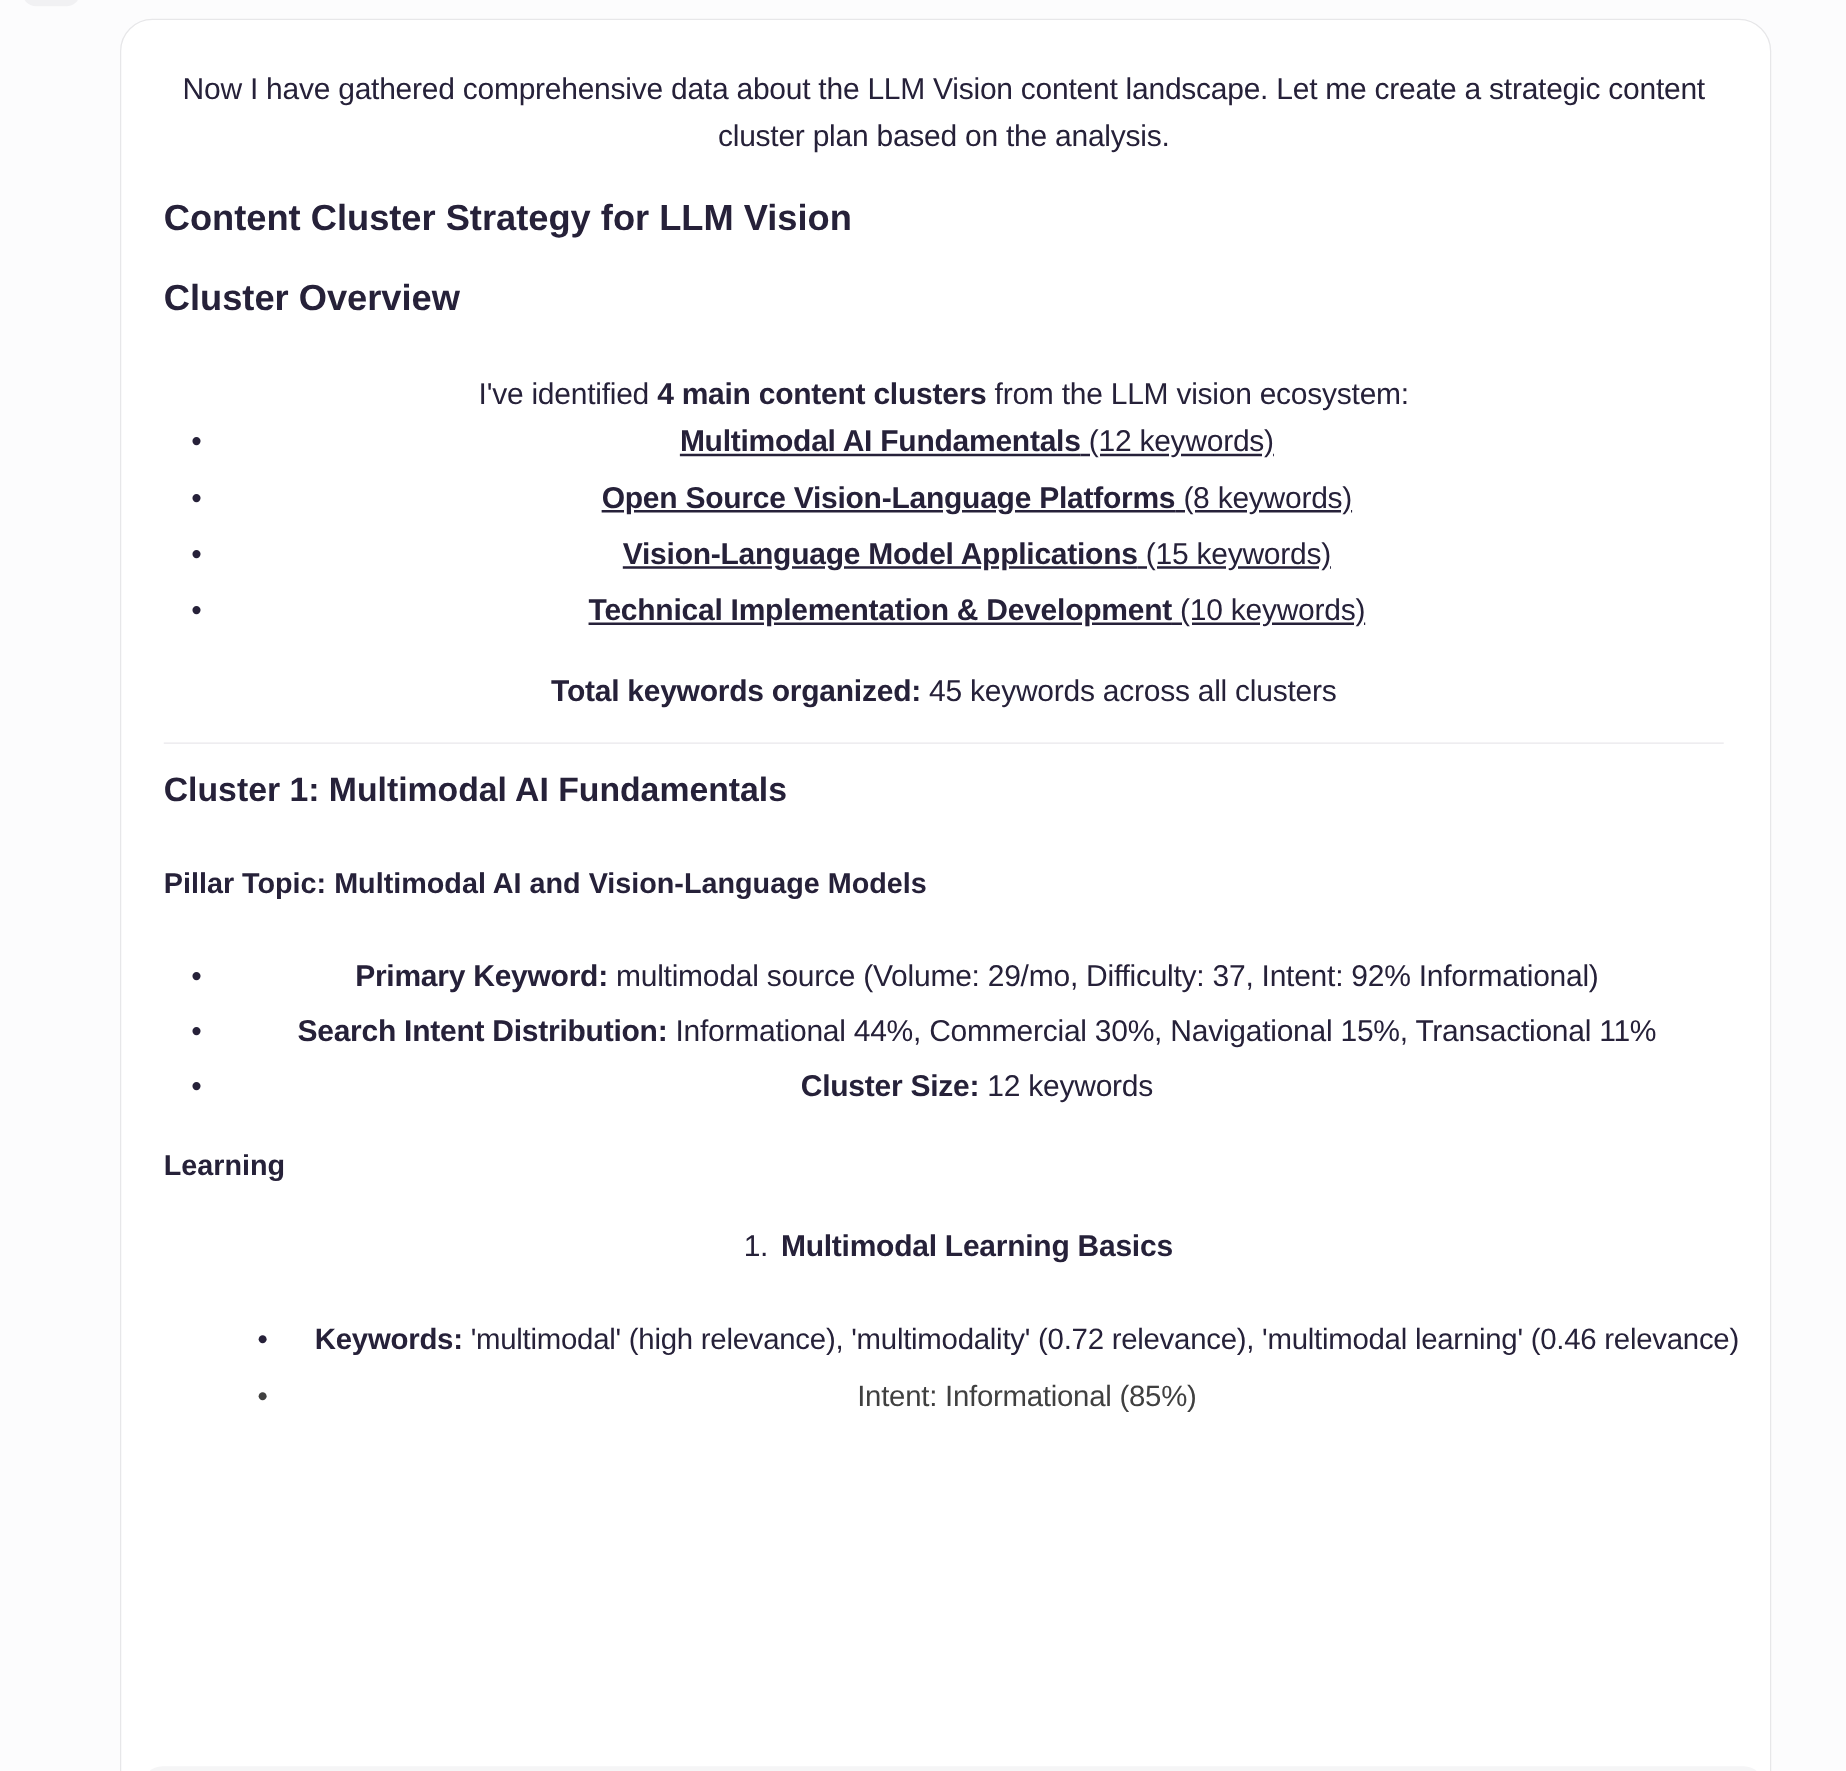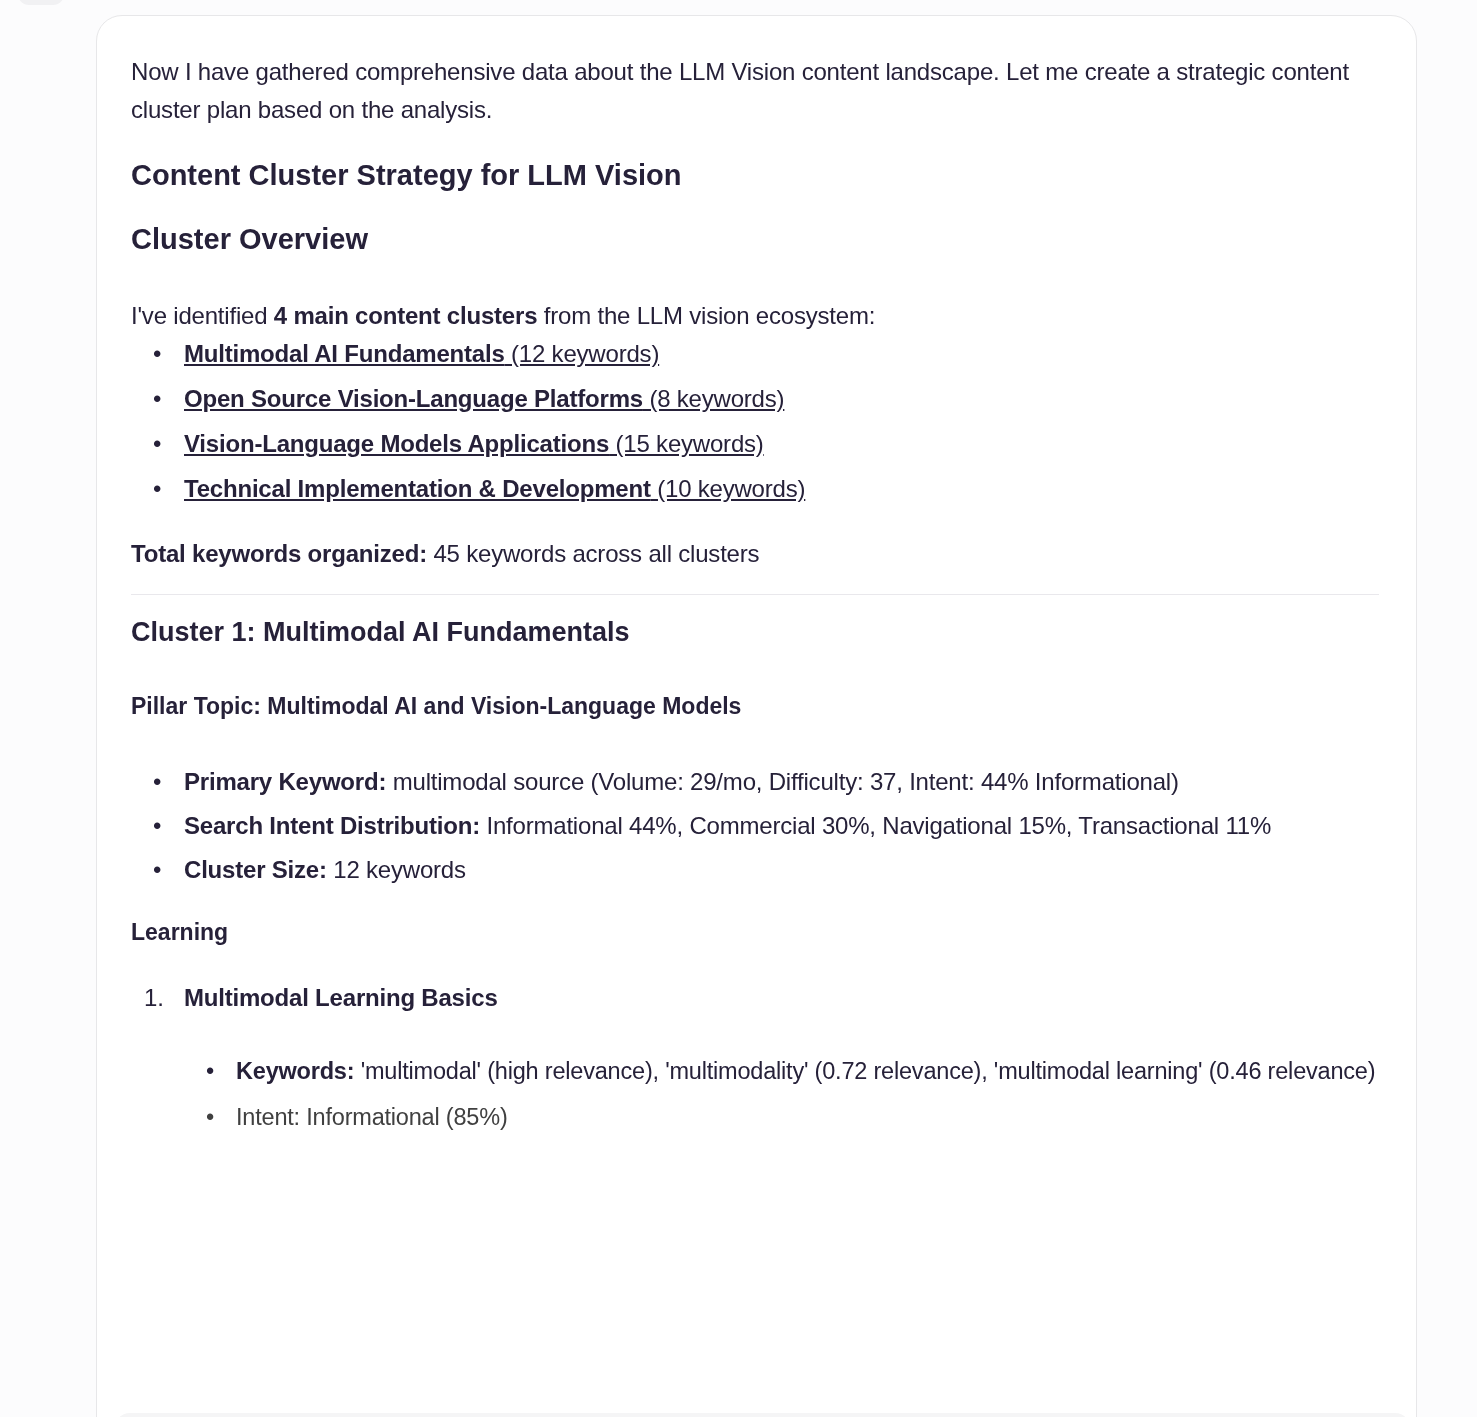--- a/index.html
+++ b/index.html
@@ -24,20 +24,21 @@
     background: #ffffff;
     border: 1.5px solid #e7e7e9;
     border-radius: 26px;
     padding: 37px 36px 0 34px;
   }
   .content { width: 1248px; }
   p.body, li {
     font-size: 24px;
     line-height: 38px;
     letter-spacing: -0.2px;
+    text-align: center;
   }
   .b { font-weight: bold; }
   h2 { font-size: 29px; line-height: 36px; font-weight: bold; margin-top: 28px; }
   h2.after-heading { margin-top: 28px; }
   p.after-h2 { margin-top: 40px; }
   h3 { font-size: 27px; line-height: 34px; font-weight: bold; margin-top: 20px; }
   h4 { font-size: 23px; line-height: 30px; font-weight: bold; }
   ul, ol { list-style: none; }
   ul.toplist { padding-left: 53px; text-decoration: underline; }
   ul.toplist li { position: relative; margin-bottom: 7px; }
@@ -84,34 +85,34 @@
     <h2>Content Cluster Strategy for LLM Vision</h2>
 
 
     <h2 class="after-heading">Cluster Overview</h2>
 
     <p class="body after-h2"><span>I've identified </span><span class="b">4 main content clusters</span><span> from the LLM vision ecosystem:</span></p>
 
     <ul class="toplist">
       <li><span class="b">Multimodal AI Fundamentals</span><span> (12 keywords)</span></li>
       <li><span class="b">Open Source Vision-Language Platforms</span><span> (8 keywords)</span></li>
-      <li><span class="b">Vision-Language Models Applications</span><span> (15 keywords)</span></li>
+      <li><span class="b">Vision-Language Model Applications</span><span> (15 keywords)</span></li>
       <li><span class="b">Technical Implementation &amp; Development</span><span> (10 keywords)</span></li>
     </ul>
 
     <p class="body total-line"><span class="b">Total keywords organized:</span><span> 45 keywords across all clusters</span></p>
 
     <hr>
 
     <h3>Cluster 1: Multimodal AI Fundamentals</h3>
 
     <h4 class="pillar">Pillar Topic: Multimodal AI and Vision-Language Models</h4>
 
     <ul class="detail">
-      <li><span class="b">Primary Keyword:</span><span> multimodal source (Volume: 29/mo, Difficulty: 37, Intent: 44% Informational)</span></li>
+      <li><span class="b">Primary Keyword:</span><span> multimodal source (Volume: 29/mo, Difficulty: 37, Intent: 92% Informational)</span></li>
       <li><span class="b">Search Intent Distribution:</span><span> Informational 44%, Commercial 30%, Navigational 15%, Transactional 11%</span></li>
       <li><span class="b">Cluster Size:</span><span> 12 keywords</span></li>
     </ul>
 
     <h4 class="subtopics">Learning</h4>
 
     <ol class="subtopic">
       <li>
         <span class="num">1.</span><span class="b">Multimodal Learning Basics</span>
         <ul class="nested">

